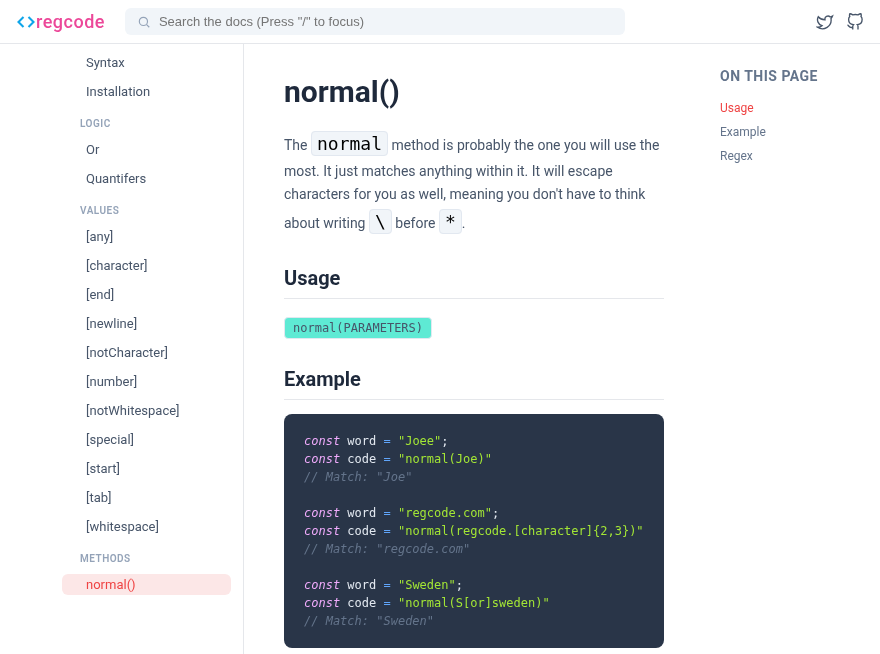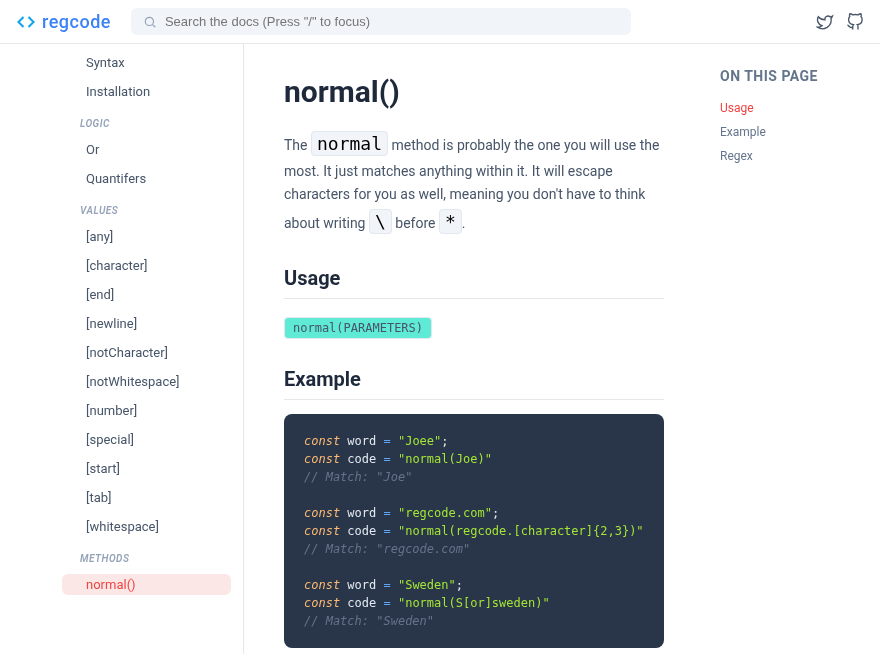--- a/index.html
+++ b/index.html
@@ -1,45 +1,45 @@
 <!DOCTYPE html>
 <html><head>
 <meta charset="utf-8">
 <style>
 * { box-sizing: border-box; margin: 0; padding: 0; }
 body { font-family: -apple-system, BlinkMacSystemFont, "Segoe UI", Roboto, sans-serif; font-size: 14px; color: #334155; background: #fff; }
 .header { display: flex; align-items: center; padding: 8px 16px; border-bottom: 1px solid #e5e7eb; gap: 20px; height: 44px; }
-.logo { display: flex; align-items: center; gap: 6px; color: #3b82f6; font-weight: 500; font-size: 18px; letter-spacing: 0.5px; }
+.logo { display: flex; align-items: center; color: #ec4899; font-weight: 500; font-size: 18px; letter-spacing: 0.5px; }
 .logo-icon { width: 20px; height: 20px; }
 .search-wrap { flex: 1; max-width: 500px; }
 .search { display: flex; align-items: center; background: #f1f5f9; border-radius: 6px; padding: 6px 12px; gap: 8px; }
 .search input { border: none; background: transparent; outline: none; flex: 1; font-size: 13px; color: #64748b; }
 .search-icon { width: 14px; height: 14px; color: #94a3b8; }
 .header-icons { margin-left: auto; display: flex; gap: 12px; color: #475569; }
 .header-icons svg { width: 18px; height: 18px; cursor: pointer; }
 .layout { display: flex; height: calc(100vh - 44px); margin-left: 44px; }
 .sidebar { width: 200px; border-right: 1px solid #e5e7eb; overflow-y: auto; padding: 4px 0 20px 0; position: relative; }
 .sidebar::-webkit-scrollbar { width: 8px; }
 .sidebar::-webkit-scrollbar-thumb { background: #cbd5e1; border-radius: 4px; }
-.side-label { font-size: 10px; color: #94a3b8; font-weight: 600; letter-spacing: 0.5px; padding: 12px 16px 6px 36px; font-style: italic; }
+.side-label { font-size: 10px; color: #94a3b8; font-weight: 600; letter-spacing: 0.5px; padding: 12px 16px 6px 36px; }
 .side-item { padding: 4px 12px 4px 18px; }
 .side-link { display: block; padding: 3px 10px 3px 24px; font-size: 13px; color: #475569; border-radius: 6px; cursor: pointer; }
 .side-link.active { background: #fce7e7; color: #ef4444; }
 .main { flex: 1; overflow-y: auto; padding: 30px 40px; max-width: 680px; }
 .right { width: 176px; padding: 24px 16px; }
 .right-title { font-size: 14px; font-weight: 700; letter-spacing: 0.5px; color: #64748b; margin-bottom: 12px; }
 .toc-item { font-size: 12px; padding: 5px 0; cursor: pointer; color: #64748b; }
 .toc-item.active { color: #ef4444; }
 h1 { font-size: 30px; font-weight: 700; color: #1e293b; margin-bottom: 20px; }
 h2 { font-size: 20px; font-weight: 700; color: #1e293b; margin: 28px 0 8px 0; padding-bottom: 8px; border-bottom: 1px solid #e5e7eb; }
 .para { font-size: 14px; line-height: 1.7; color: #475569; margin-bottom: 14px; }
 .code-inline { font-family: ui-monospace, Menlo, Consolas, monospace; font-size: 18px; background: #f1f5f9; border: 1px solid #e2e8f0; border-radius: 4px; padding: 1px 5px; color: #000000; }
 .code-block-light { font-family: ui-monospace, Menlo, Consolas, monospace; font-size: 12px; background: #5eead4; border: 1px solid #e2e8f0; border-radius: 4px; padding: 3px 8px; color: #475569; display: inline-block; margin-top: 10px; }
 .code-block-dark { background: #293548; border-radius: 8px; padding: 18px 20px; font-family: ui-monospace, Menlo, Consolas, monospace; font-size: 12px; line-height: 1.5; margin-top: 14px; color: #e2e8f0; white-space: pre; overflow-x: auto; }
-.tok-k { color: #fdba74; font-style: italic; }
+.tok-k { color: #f0abfc; font-style: italic; }
 .tok-v { color: #e2e8f0; }
 .tok-o { color: #60a5fa; }
 .tok-s { color: #a3e635; }
 .tok-c { color: #64748b; font-style: italic; }
 </style>
 </head>
 <body>
 
 <div class="header">
   <div class="logo">
@@ -93,24 +93,24 @@
       <div class="side-item">
         <div class="side-link">[end]</div>
       </div>
       <div class="side-item">
         <div class="side-link">[newline]</div>
       </div>
       <div class="side-item">
         <div class="side-link">[notCharacter]</div>
       </div>
       <div class="side-item">
-        <div class="side-link">[notWhitespace]</div>
+        <div class="side-link">[number]</div>
       </div>
       <div class="side-item">
-        <div class="side-link">[number]</div>
+        <div class="side-link">[notWhitespace]</div>
       </div>
       <div class="side-item">
         <div class="side-link">[special]</div>
       </div>
       <div class="side-item">
         <div class="side-link">[start]</div>
       </div>
       <div class="side-item">
         <div class="side-link">[tab]</div>
       </div>

